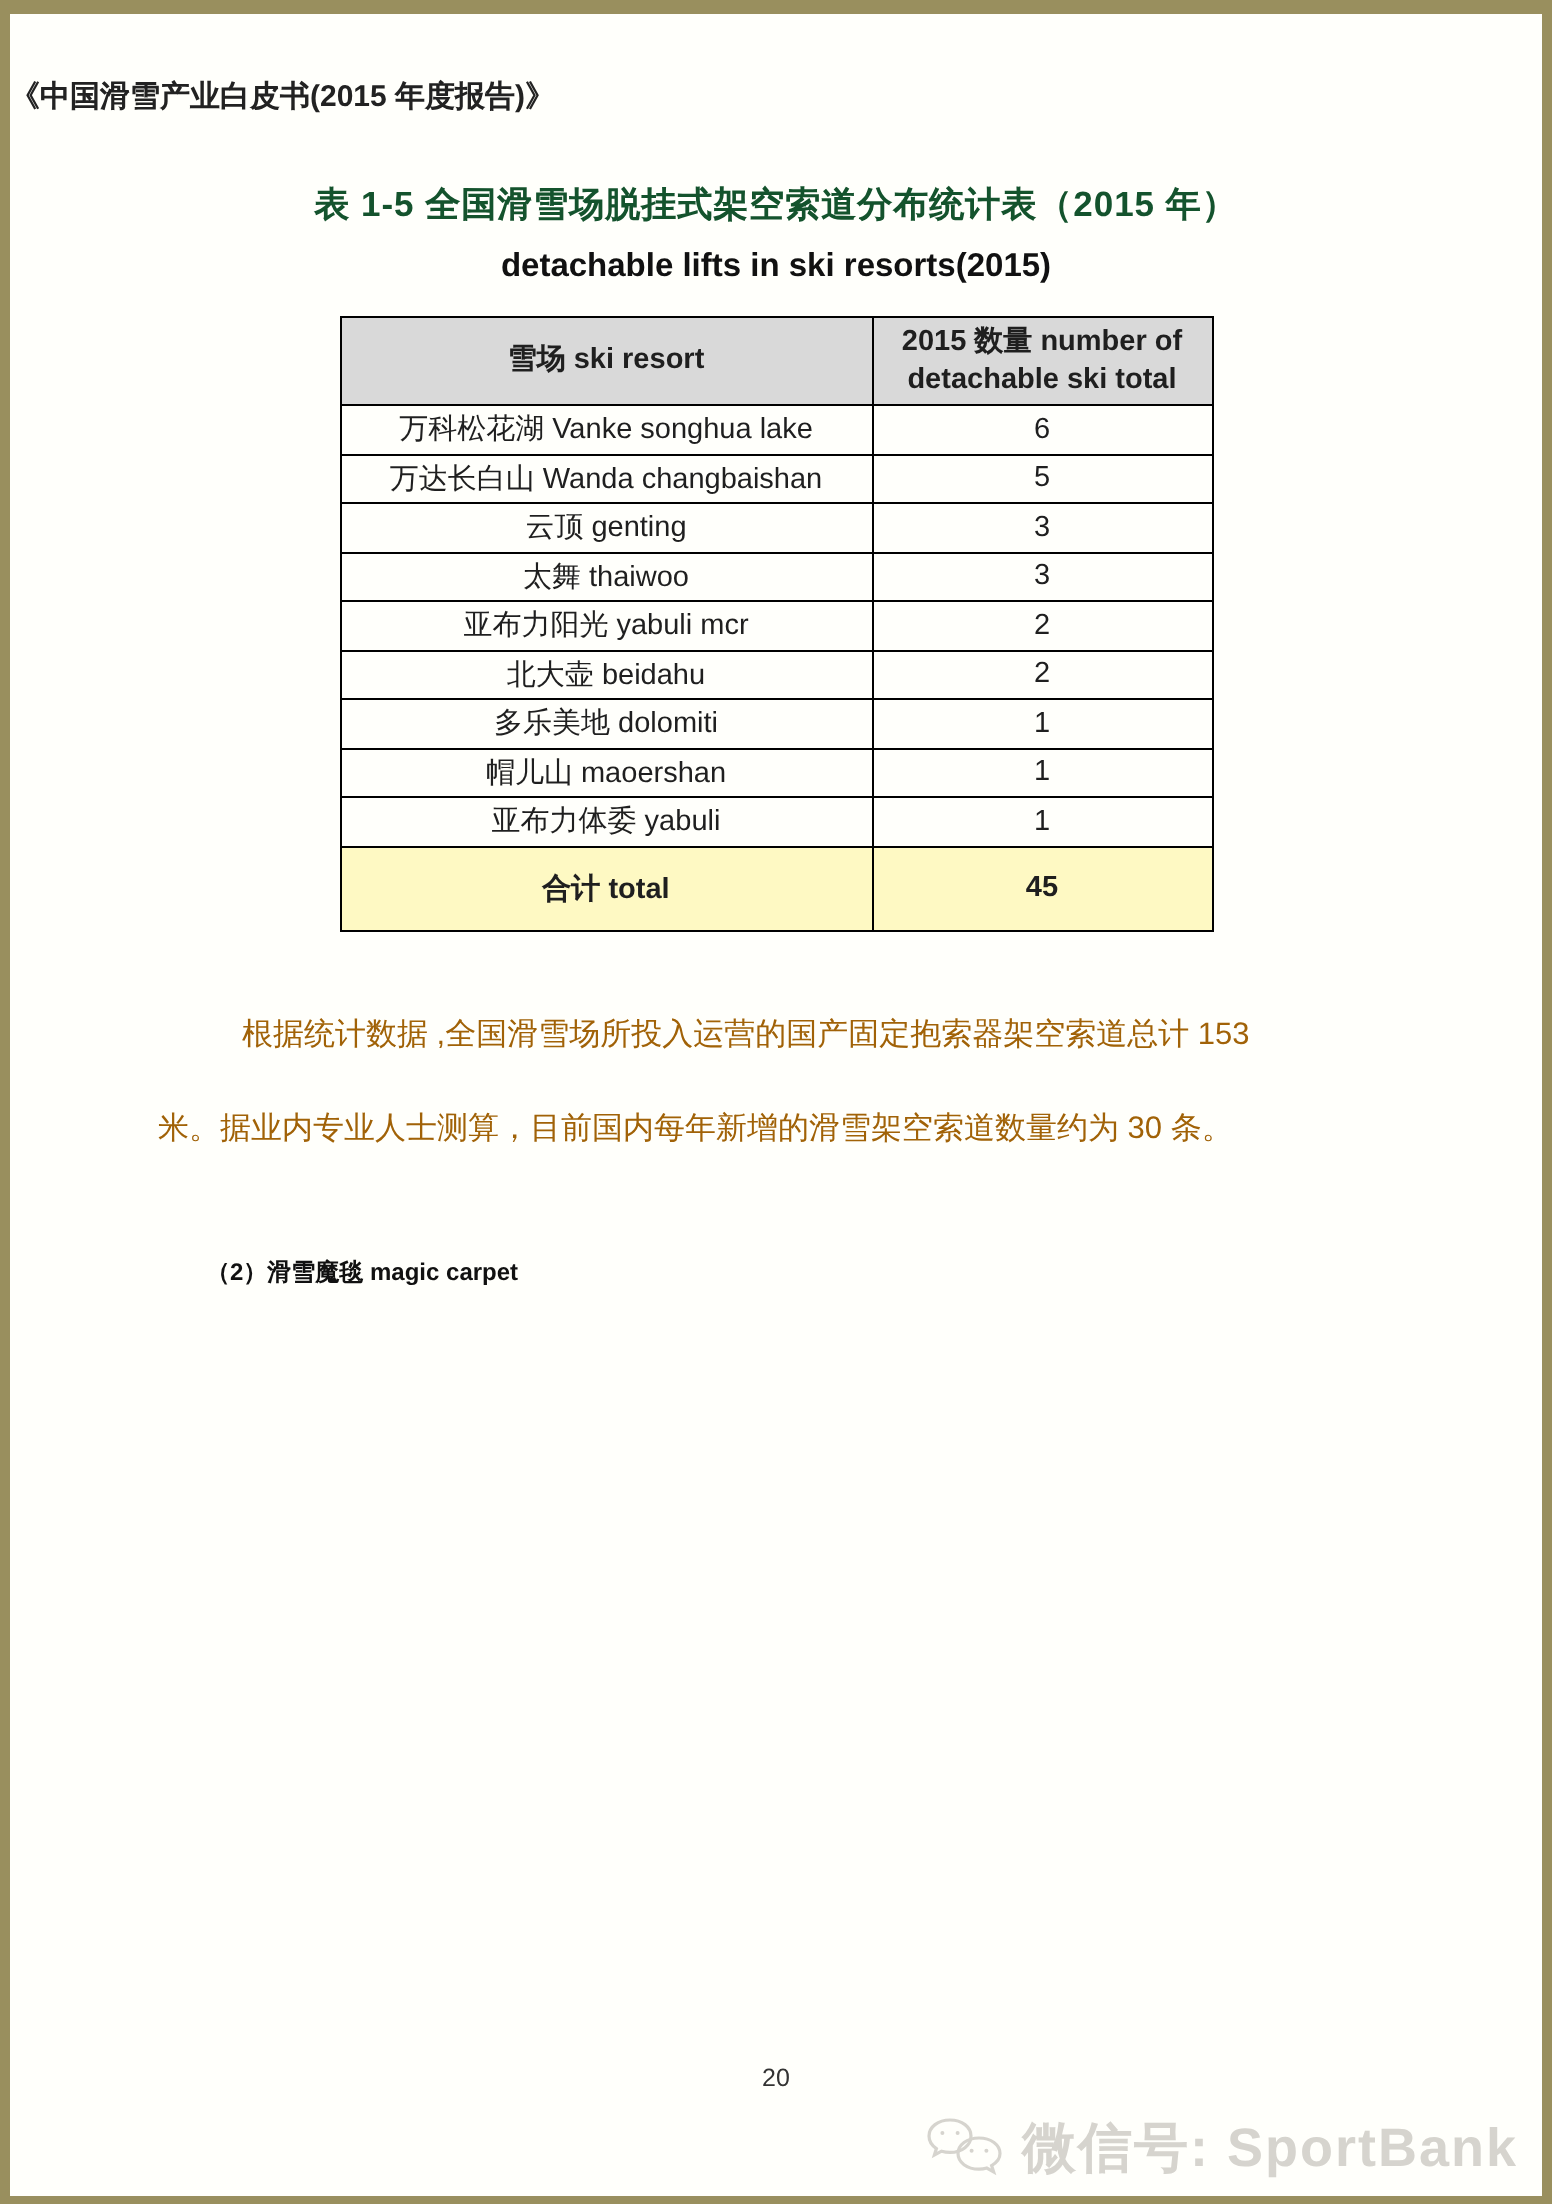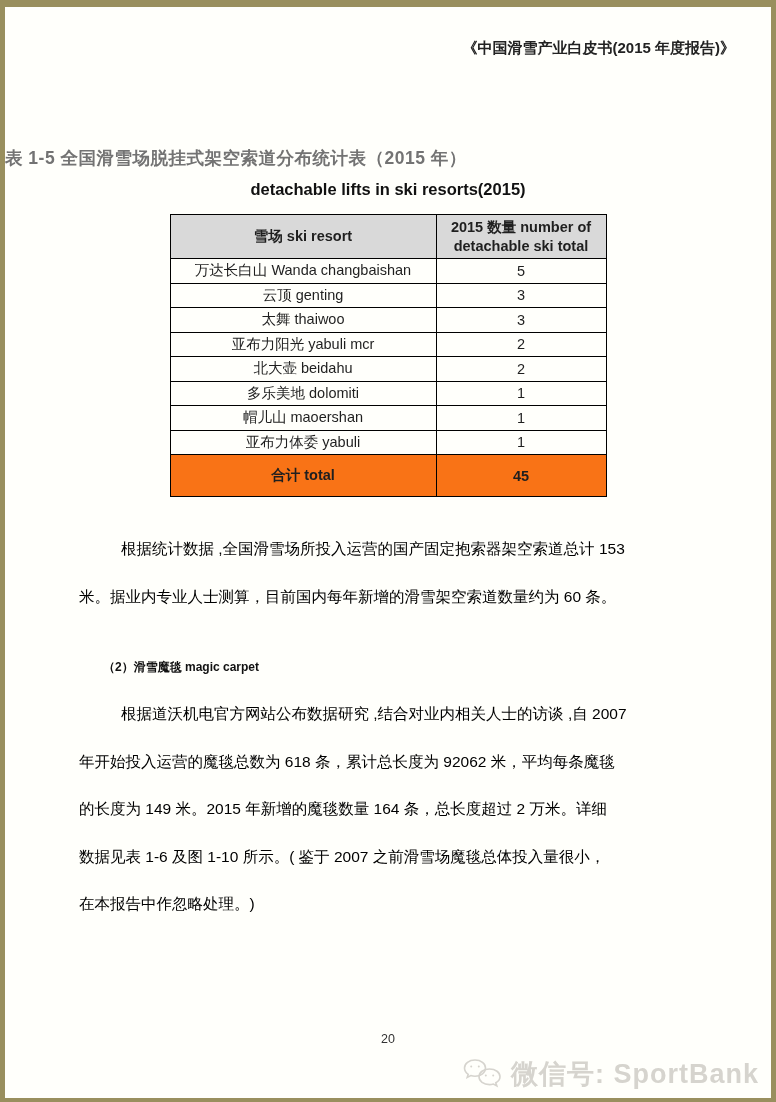--- a/index.html
+++ b/index.html
@@ -13,31 +13,30 @@
     position: relative;
     width: 776px; height: 1102px;
     background: #fffffb;
     border: 5px solid #998f5e;
     border-top-width: 7px;
     border-bottom-width: 4px;
     overflow: hidden;
   }
   .header-right {
     padding: 32px 36px 0 0;
-    text-align: right;
     font-weight: bold;
     font-size: 15px;
     color: #222;
   }
   .table-title {
-    margin-top: 88px;
-    text-align: left;
+    margin-top: 32px;
+    text-align: center;
     font-weight: bold;
     font-size: 17.5px;
-    color: #737373;
+    color: #14532d;
     letter-spacing: 0.5px;
   }
   .table-subtitle {
     margin-top: 10px;
     text-align: center;
     font-weight: bold;
     font-size: 16.5px;
     color: #111;
   }
   table.data-table {
@@ -56,28 +55,28 @@
     padding: 0 2px;
   }
   .data-table thead th {
     background: #d9d9d9;
     font-weight: bold;
     height: 44px;
     line-height: 19px;
   }
   .data-table tbody td { height: 24.5px; font-weight: normal; }
   .data-table tr.total-row td {
-    background: #f97316;
+    background: #fef9c3;
     font-weight: bold;
     height: 42px;
   }
   .body-text {
     margin: 0 74px;
     font-size: 15.5px;
-    color: #000000;
+    color: #a16207;
   }
   .para { margin-top: 28px; }
   .para-line {
     height: 47.5px;
     line-height: 47.5px;
     white-space: nowrap;
   }
   .para-line.indent { padding-left: 42px; }
   .section-heading {
     margin: 32px 74px 0 74px;
@@ -131,20 +130,24 @@
       <tr>
         <th>雪场 ski resort</th>
         <th>
           <div>2015 数量 number of</div>
           <div>detachable ski total</div>
         </th>
       </tr>
     </thead>
     <tbody>
       <tr>
+        <td>万科松花湖 Vanke songhua lake</td>
+        <td>6</td>
+      </tr>
+      <tr>
         <td>万达长白山 Wanda changbaishan</td>
         <td>5</td>
       </tr>
       <tr>
         <td>云顶 genting</td>
         <td>3</td>
       </tr>
       <tr>
         <td>太舞 thaiwoo</td>
         <td>3</td>
@@ -171,32 +174,25 @@
       </tr>
       <tr class="total-row">
         <td>合计 total</td>
         <td>45</td>
       </tr>
     </tbody>
   </table>
 
   <div class="body-text para">
     <div class="para-line indent">根据统计数据 ,全国滑雪场所投入运营的国产固定抱索器架空索道总计 153</div>
-    <div class="para-line">米。据业内专业人士测算，目前国内每年新增的滑雪架空索道数量约为 60 条。</div>
+    <div class="para-line">米。据业内专业人士测算，目前国内每年新增的滑雪架空索道数量约为 30 条。</div>
   </div>
 
   <div class="section-heading">（2）滑雪魔毯  magic carpet</div>
 
-  <div class="body-text para para2">
-    <div class="para-line indent">根据道沃机电官方网站公布数据研究 ,结合对业内相关人士的访谈 ,自 2007</div>
-    <div class="para-line">年开始投入运营的魔毯总数为 618 条，累计总长度为 92062 米，平均每条魔毯</div>
-    <div class="para-line">的长度为 149 米。2015 年新增的魔毯数量 164 条，总长度超过 2 万米。详细</div>
-    <div class="para-line">数据见表 1-6 及图 1-10 所示。( 鉴于 2007 之前滑雪场魔毯总体投入量很小，</div>
-    <div class="para-line">在本报告中作忽略处理。)</div>
-  </div>
 
   <div class="page-number">20</div>
 
   <div class="watermark">
     <span>
       <svg width="42" height="36" viewBox="0 0 42 36" fill="none" stroke="#d6d4ce" stroke-width="1.6">
 
         <path d="M14 4 C8 4 3.5 7.5 3.5 12 C3.5 14.6 5 16.8 7.2 18.3 L6.2 21.5 L9.8 19.6 C11.1 20 12.5 20.2 14 20.2 C20 20.2 24.5 16.6 24.5 12 C24.5 7.5 20 4 14 4 Z"></path>
         <circle cx="10.2" cy="10.5" r="1" fill="#d6d4ce" stroke="none"></circle>
         <circle cx="17.8" cy="10.5" r="1" fill="#d6d4ce" stroke="none"></circle>

